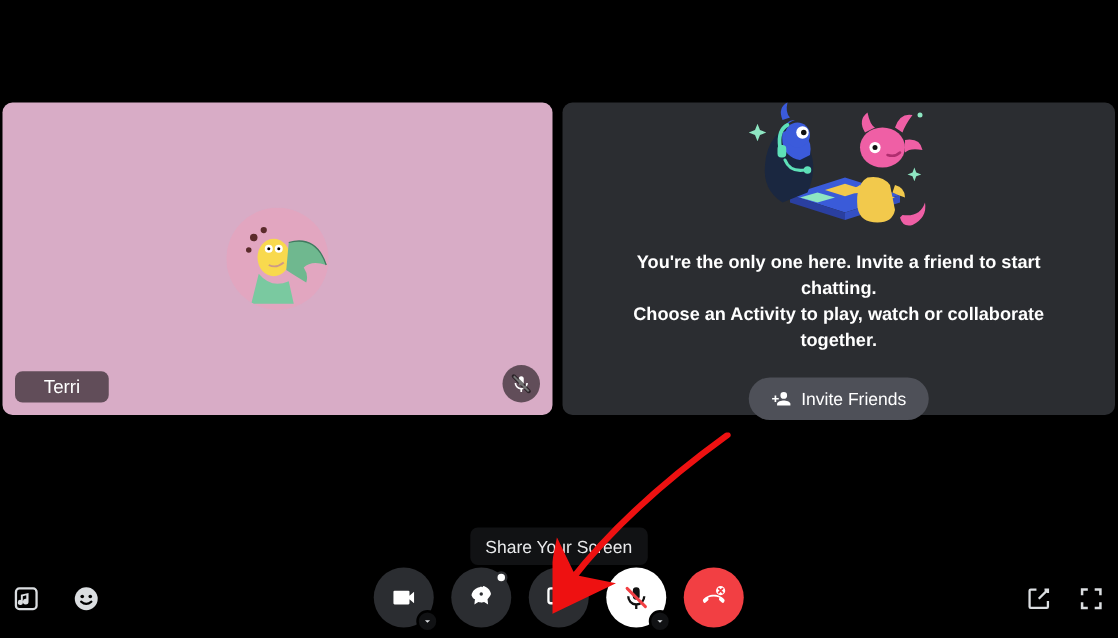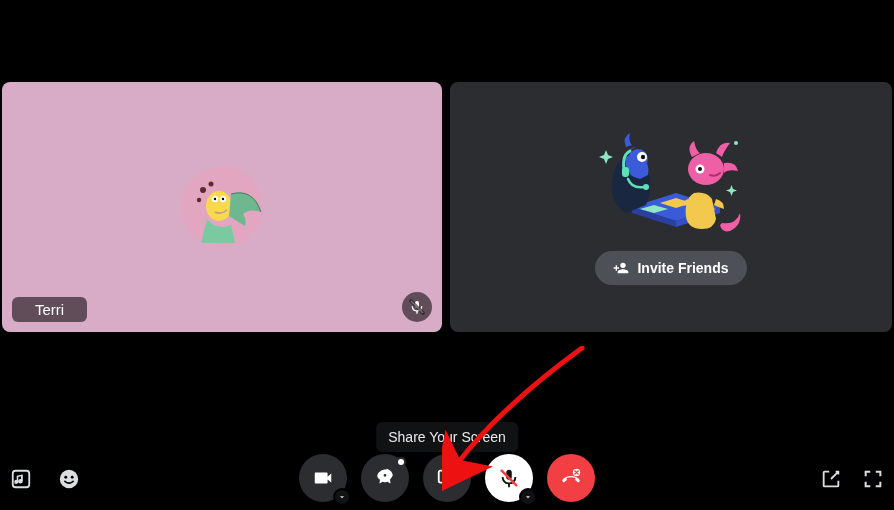--- a/index.html
+++ b/index.html
@@ -33,21 +33,21 @@
     display: flex; flex-direction: column; align-items: center; justify-content: center;
     padding: 12px 30px; text-align: center;
   }
   .illustration { width: 178px; height: 110px; margin-bottom: 12px; }
   .empty-text { font-size: 14.5px; color: #fff; font-weight: 600; line-height: 1.45; margin-bottom: 18px; }
   .btn-row { display: flex; gap: 10px; }
   .btn {
     display: inline-flex; align-items: center; gap: 8px; padding: 9px 18px; border-radius: 22px;
     font-size: 14px; font-weight: 500; border: none; cursor: pointer; color: #fff;
   }
-  .btn-secondary { background: #4e5058; font-weight: bold; }
+  .btn-secondary { background: #4e5058; }
   .btn-primary { background: #5865f2; }
   .btn svg { width: 16px; height: 16px; }
 
   
   .tooltip {
     position: absolute; left: 447px; top: 422px; transform: translateX(-50%);
     background: #111214; color: #e9eaec; font-size: 14px; font-weight: 500;
     padding: 7px 12px; border-radius: 6px; white-space: nowrap;
     box-shadow: 0 4px 10px rgba(0,0,0,0.4);
   }
@@ -178,20 +178,24 @@
           <path d="M128 46 q6 2 10 -2" stroke="#b02e6f" stroke-width="2" fill="none" stroke-linecap="round"></path>
 
           <path d="M110 28 q-6 -10 2 -16 q2 10 6 12z" fill="#ef5fa5"></path>
           <path d="M134 24 q4 -12 14 -10 q-6 8 -8 14z" fill="#ef5fa5"></path>
           <path d="M142 34 q12 -2 14 8 q-10 -2 -14 2z" fill="#ef5fa5"></path>
 
           <path d="M140 94 q14 2 18 -10 q2 12 -10 18 q-8 2 -10 -6z" fill="#ef5fa5"></path>
         </g>
       </svg>
     </div>
+    <div class="empty-text">
+      <div>You're the only one here. Invite a friend to start chatting.</div>
+      <div>Choose an Activity to play, watch or collaborate together.</div>
+    </div>
     <div class="btn-row">
       <button class="btn btn-secondary">
         <svg viewBox="0 0 24 24">
             <path fill="#fff" d="M15 12a4 4 0 1 0-4-4 4 4 0 0 0 4 4zm-9-1V8H4v3H1v2h3v3h2v-3h3v-2zm9 3c-2.67 0-8 1.34-8 4v2h16v-2c0-2.66-5.33-4-8-4z"></path>
           </svg>
         <span>Invite Friends</span>
       </button>
     </div>
   </div>
 </div>

